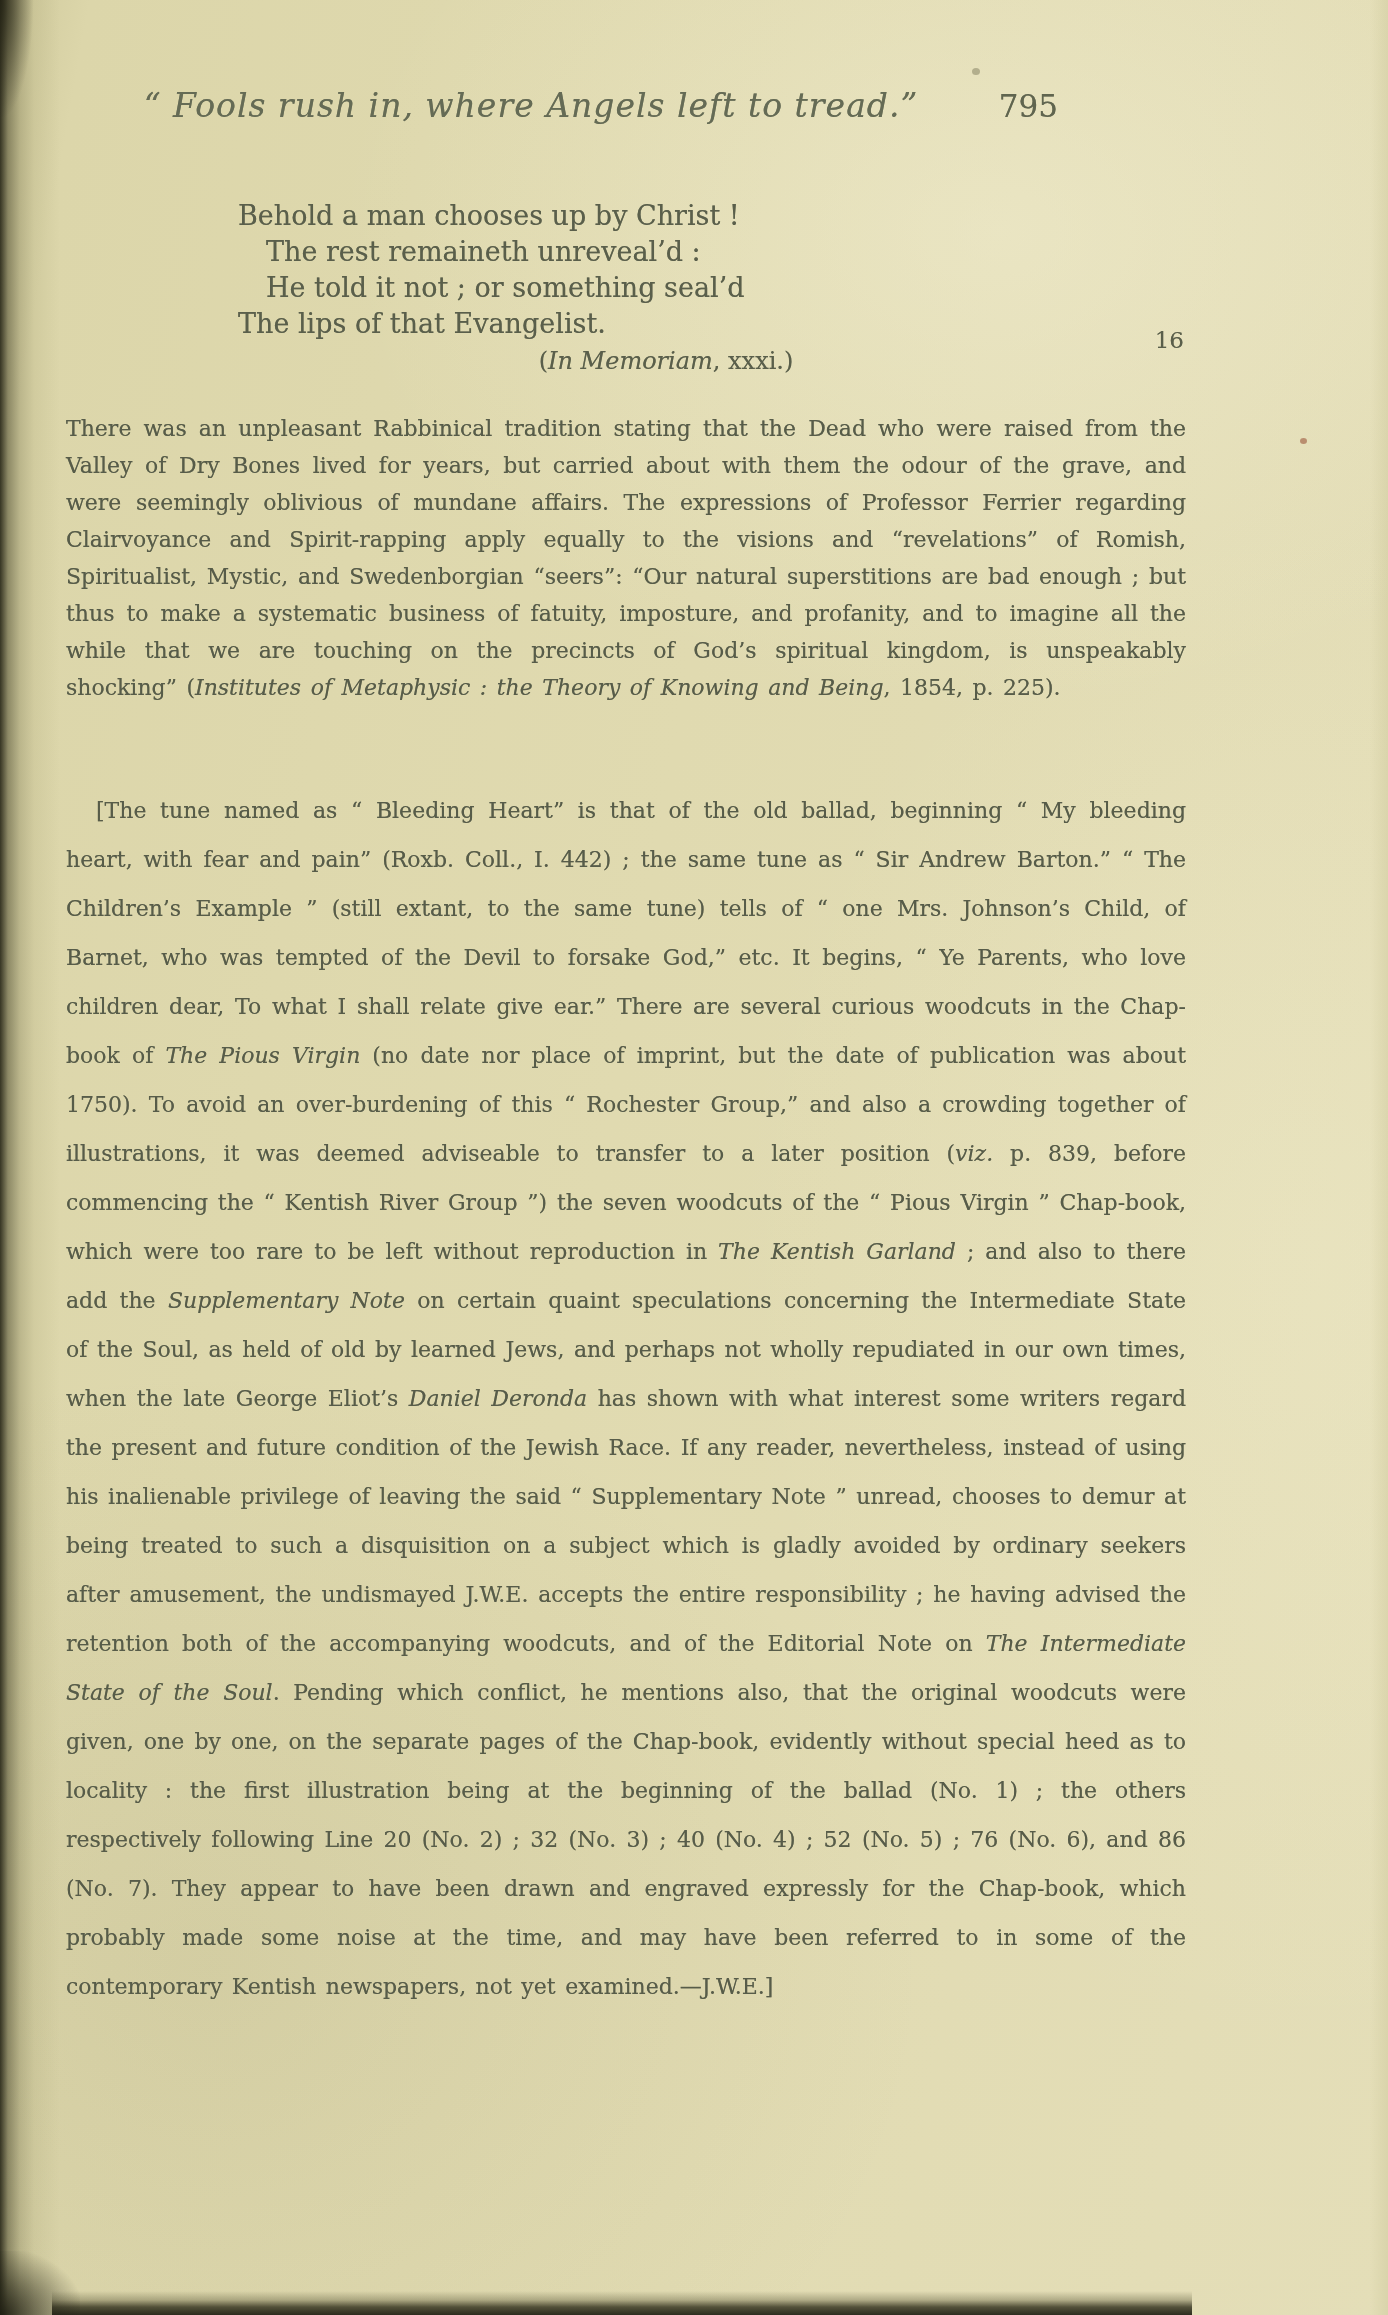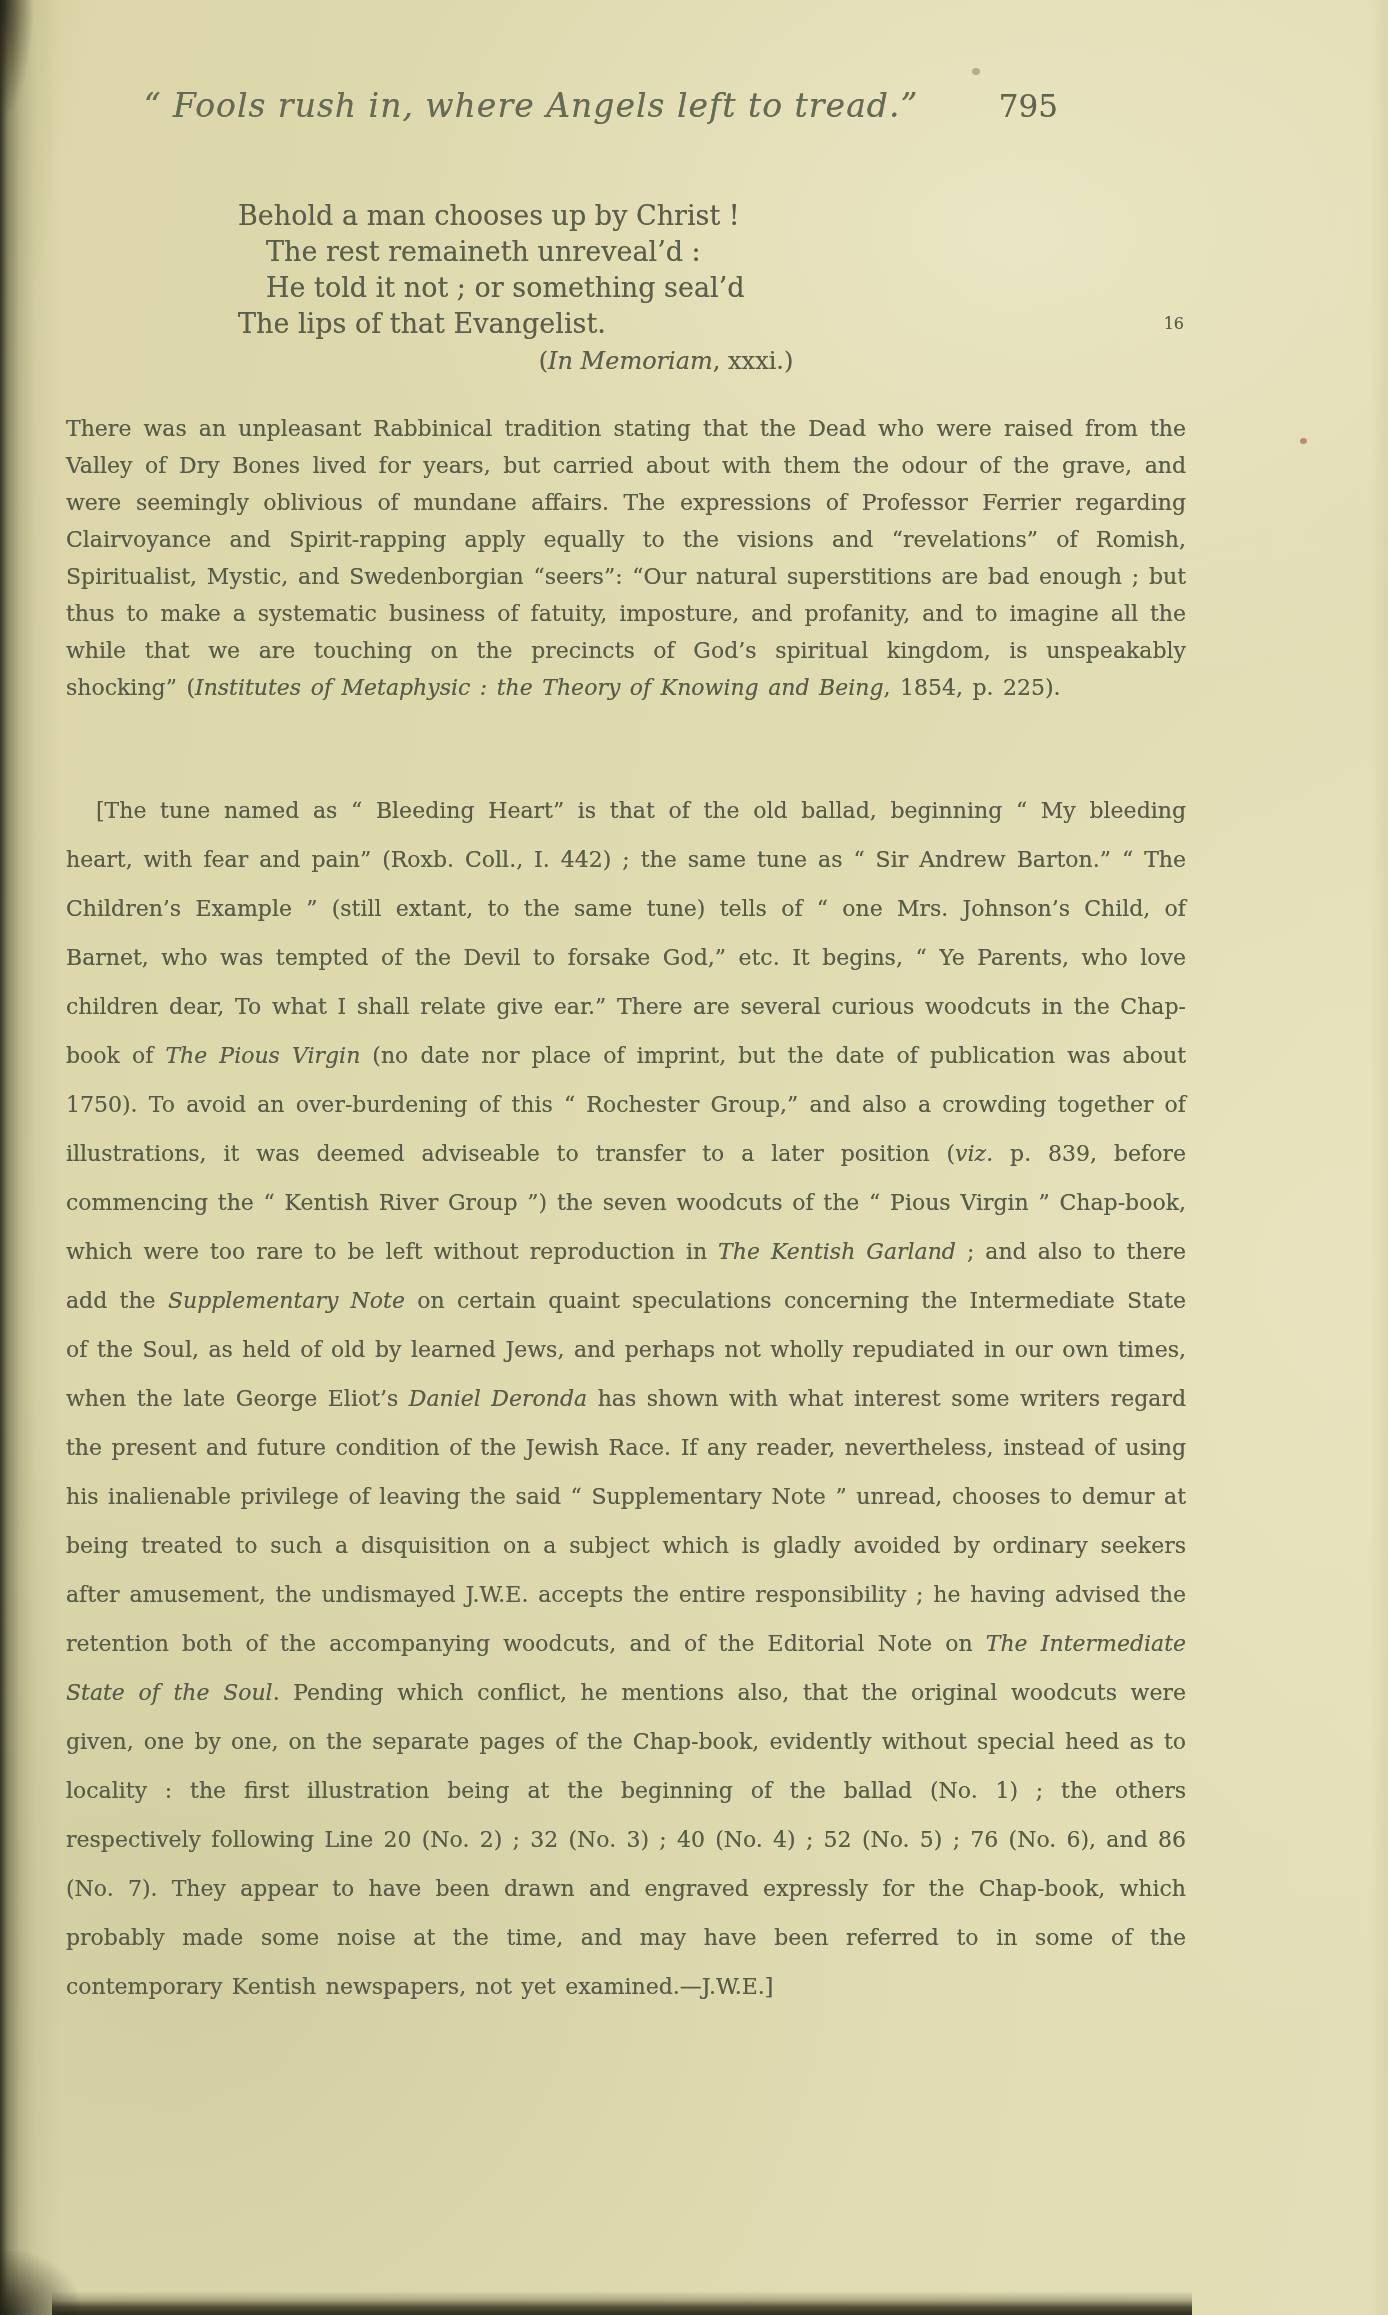--- a/index.html
+++ b/index.html
@@ -67,21 +67,21 @@
   .header .pagenum {
     position: absolute; right: 132px; top: 2px;
     font-size: 31px; color: #60654f;
   }
 
   .verse {
     position: relative; margin-top: 64px; padding-left: 176px;
     font-size: 27px; line-height: 36px;
   }
   .verse .vi { padding-left: 28px; }
-  .lineno { position: absolute; right: 6px; top: 108px; font-size: 16px; }
+  .lineno { position: absolute; right: 6px; top: 124px; font-size: 23px; }
   .attribution {
     margin-top: 1px; text-align: center; padding-right: 96px;
     font-size: 24px; line-height: 37px;
   }
 
   .para {
     margin: 4px; text-align: justify;
     font-size: 22px; line-height: 37px; word-spacing: 2.5px;
     color: #575c49;
   }

